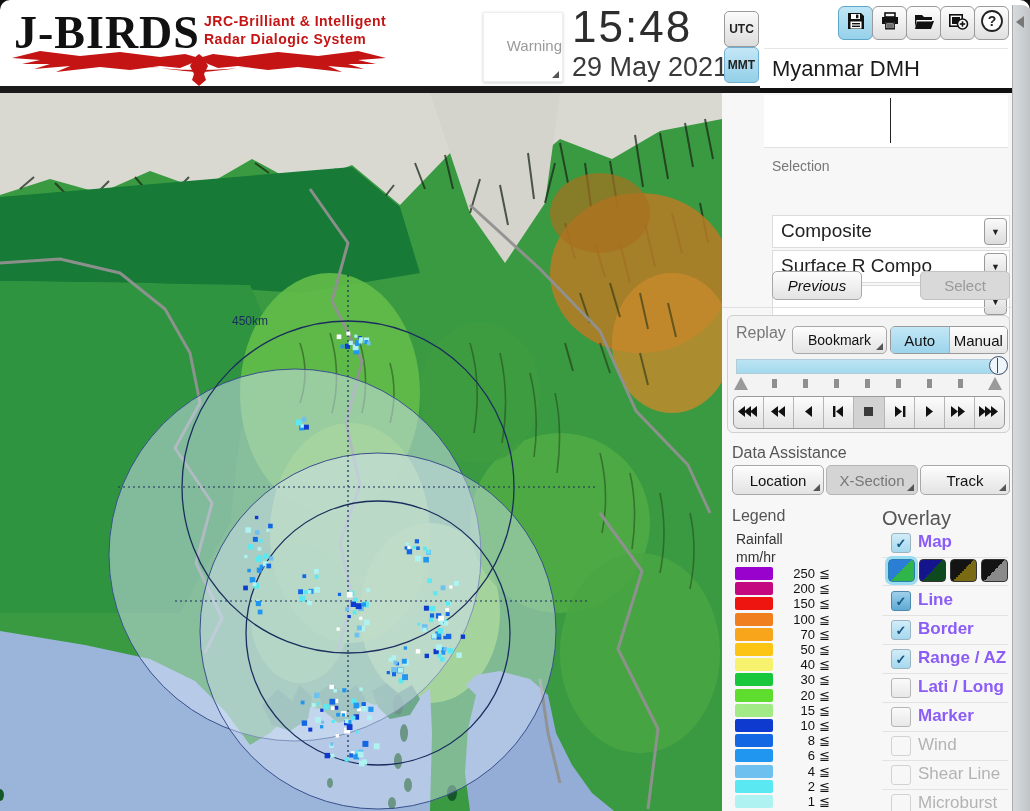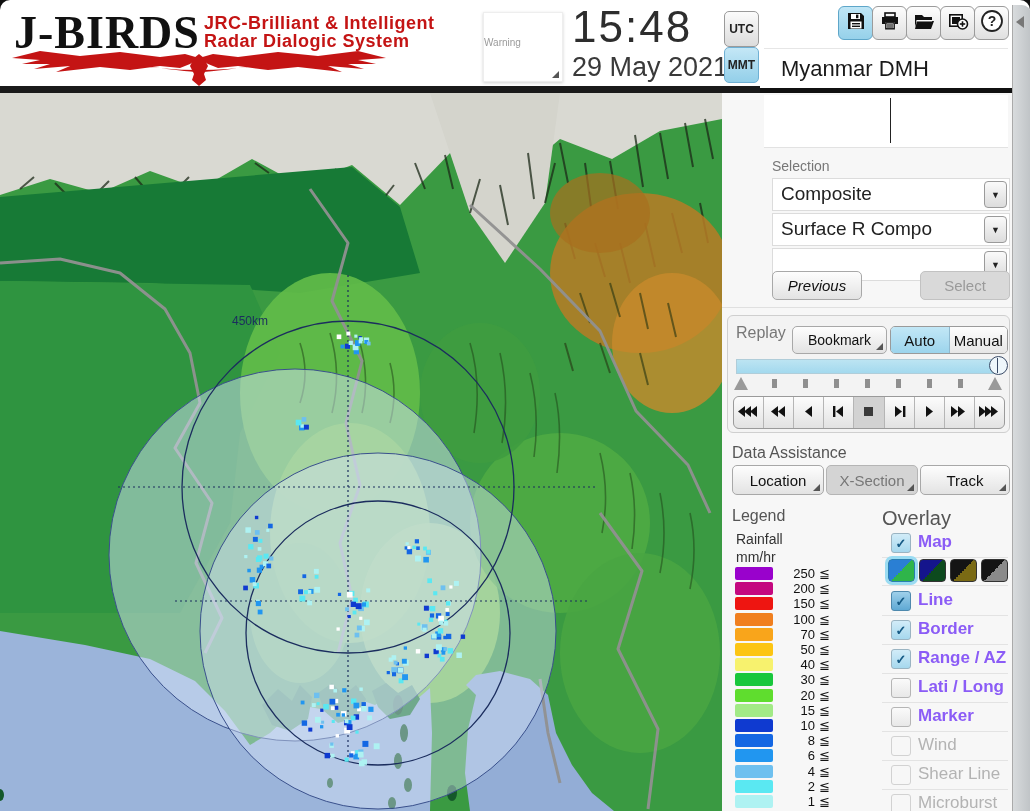--- a/index.html
+++ b/index.html
@@ -2,26 +2,26 @@
 <html><head>
 <meta charset="utf-8">
 <style>
   html,body{margin:0;padding:0;}
   body{width:1030px;height:811px;background:#101010;font-family:"Liberation Sans",sans-serif;position:relative;overflow:hidden;}
   .abs{position:absolute;}
   
   #header{left:0;top:0;width:1030px;height:88px;background:#fff;border-radius:10px 10px 0 0;}
   #hdr-dark-edge{left:0;top:86px;width:760px;height:7px;background:#1a1a1a;}
   #logo-title{left:14px;top:6px;font-family:"Liberation Serif",serif;font-weight:bold;font-size:46px;color:#111;letter-spacing:1px;}
-  .tagline{left:204px;color:#c41414;font-weight:bold;font-size:18px;letter-spacing:.5px;}
+  .tagline{left:204px;color:#c41414;font-weight:bold;font-size:14px;letter-spacing:.5px;}
   #tagline1{top:13px;}
   #tagline2{top:31px;}
   #eagle{left:10px;top:50px;}
   #warning-box{left:483px;top:12px;width:78px;height:68px;background:#fff;box-shadow:0 1px 3px rgba(0,0,0,.18);border:1px solid #eee;}
-  #warning-box span{position:absolute;left:0;right:0;top:24px;text-align:left;color:#9a9a9a;font-size:10px;}
+  #warning-box span{position:absolute;left:0;right:0;top:24px;text-align:right;color:#9a9a9a;font-size:15px;}
   .fold::after{content:"";position:absolute;right:3px;bottom:3px;width:0;height:0;border-left:7px solid transparent;border-bottom:7px solid #555;}
   #clock-time{left:572px;top:2px;font-size:44px;color:#2d2d2d;letter-spacing:2px;}
   #clock-date{left:572px;top:52px;font-size:27px;color:#3a3a3a;}
   .tz-btn{left:724px;width:33px;height:34px;border:1px solid #9a9a9a;border-radius:5px;font-size:12px;font-weight:bold;color:#222;display:flex;align-items:center;justify-content:center;background:linear-gradient(#fbfbfb,#dcdcdc);}
   #utc-btn{top:11px;}
   #mmt-btn{top:47px;background:linear-gradient(#c4e7f6,#93cfe9);border-color:#6fb0d4;}
   .tool-btn{top:6px;width:33px;height:32px;border:1px solid #9b9b9b;border-radius:6px;background:linear-gradient(#fdfdfd,#e0e0e0);display:flex;align-items:center;justify-content:center;}
   .tool-btn.sel{background:linear-gradient(#c0e6f6,#96d1ea);border-color:#5ea6c9;}
   #panel-hr{left:764px;top:48px;width:244px;height:1px;background:#e6e6e6;}
   
@@ -32,25 +32,25 @@
   
   #zoom-strip{left:722px;top:93px;width:36px;height:207px;background:#c2c2c2;border-left:1px solid #9a9a9a;border-bottom:1px solid #aaa;}
   .zoom-btn{left:724px;width:31px;height:31px;background:linear-gradient(#fff,#e6e6e6);border:1px solid #888;border-radius:6px;display:flex;align-items:center;justify-content:center;}
   #zoom-in-btn{top:96px;} #zoom-out-btn{top:264px;}
   #zoom-track{left:735px;top:131px;width:8px;height:112px;background:#d8d8d8;border:1px solid #a0a0a0;border-radius:3px;}
   #zoom-track::after{content:"";position:absolute;left:3px;top:4px;bottom:4px;width:1px;background:#8a8a8a;}
   #zoom-thumb{left:723px;top:243px;width:33px;height:17px;background:linear-gradient(#fcfcfc,#d2d2d2);border:1px solid #8a8a8a;border-radius:3px;}
   #zoom-thumb::after{content:"";position:absolute;left:4px;right:4px;top:5px;height:1px;background:#999;box-shadow:0 3px 0 #999, 0 1px 0 #fff,0 4px 0 #fff;}
   
   #panel{left:722px;top:93px;width:290px;height:718px;background:#f7f7f7;}
-  #panel-title{left:772px;top:56px;font-size:22px;color:#1a1a1a;margin-left:9px;}
+  #panel-title{left:772px;top:56px;font-size:22px;color:#1a1a1a;}
   #white-box{left:764px;top:95px;width:244px;height:52px;background:#fff;border-bottom:1px solid #e2e2e2;}
   #white-box::after{content:"";position:absolute;left:126px;top:3px;bottom:4px;width:1px;background:#222;}
   #selection-label{left:772px;top:158px;font-size:14px;color:#777;}
-  .dropdown{left:772px;width:236px;height:31px;background:#fff;border:1px solid #dcdcdc;}
+  .dropdown{left:772px;width:236px;height:31px;background:#fff;border:1px solid #dcdcdc;margin-top:37px;}
   .dropdown .val{position:absolute;left:8px;top:4px;font-size:19px;color:#222;}
   .dd-btn{position:absolute;right:2px;top:2px;width:21px;height:25px;background:linear-gradient(#fafafa,#dcdcdc);border:1px solid #9a9a9a;border-radius:4px;display:flex;align-items:center;justify-content:center;font-size:9px;color:#222;}
   #dd1{top:178px;} #dd2{top:213px;} #dd3{top:248px;}
   .btn{display:flex;align-items:center;justify-content:center;background:linear-gradient(#fdfdfd,#e3e3e3);border:1px solid #a8a8a8;border-radius:5px;font-size:15px;color:#111;}
   #previous-btn{left:772px;top:271px;width:88px;height:27px;font-style:italic;}
   #select-btn{left:920px;top:271px;width:88px;height:27px;background:#d9d9d9;border-color:#c2c2c2;color:#9a9a9a;}
   #sel-hr{left:722px;top:307px;width:290px;height:1px;background:#e0e0e0;}
   
   #replay-box{left:727px;top:315px;width:281px;height:116px;background:#f3f3f3;border:1px solid #cfcfcf;border-radius:6px;}
   #replay-label{left:736px;top:324px;font-size:16px;color:#777;}

